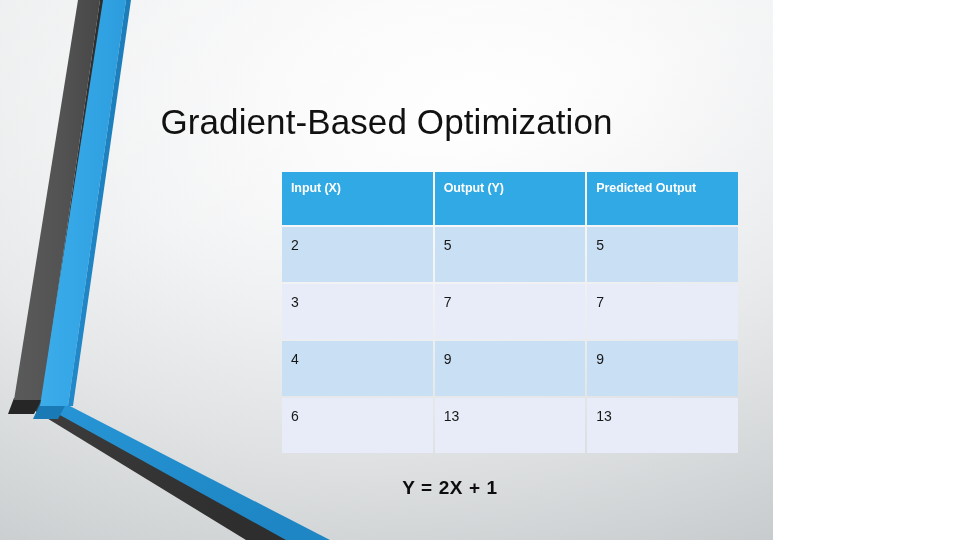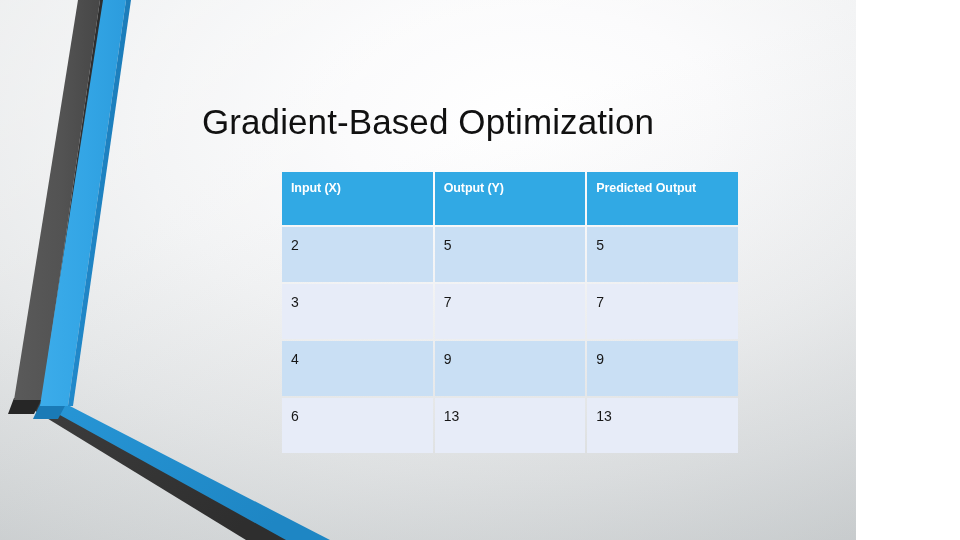--- a/index.html
+++ b/index.html
@@ -9,21 +9,21 @@
   }
   body {
     width: 960px;
     height: 540px;
     overflow: hidden;
     font-family: "Liberation Sans", sans-serif;
   }
 
   #slide {
     position: relative;
-    width: 856px;
+    width: 773px;
     height: 540px;
     overflow: hidden;
     background: #4d7c0f;
   }
 
   
   .bg-base {
     position: absolute;
     inset: 0;
     background:
@@ -212,14 +212,15 @@
         </tr>
         <tr class="band-light">
           <td>6</td>
           <td class="highlight">13</td>
           <td class="highlight">13</td>
         </tr>
       </tbody>
     </table>
   </div>
 
+  <div class="formula">Y = 2X + 1</div>
 
 </div>
 
 </body></html>

